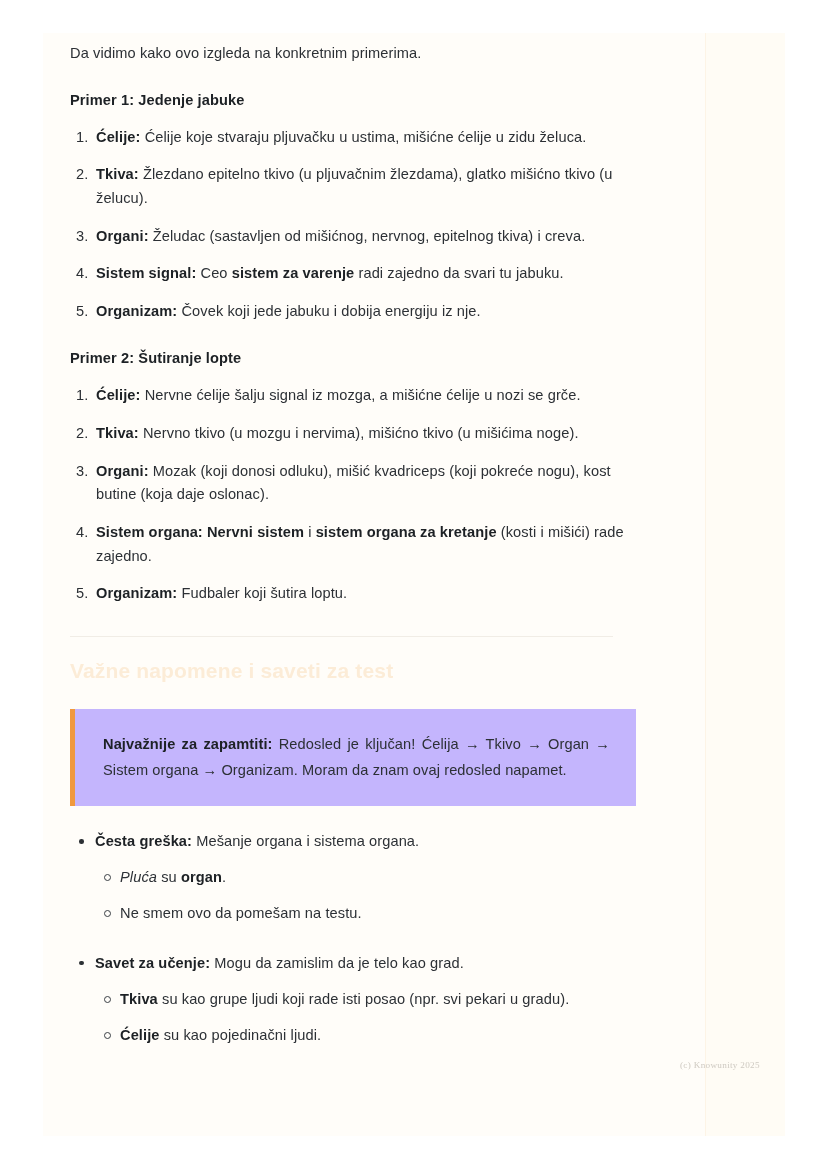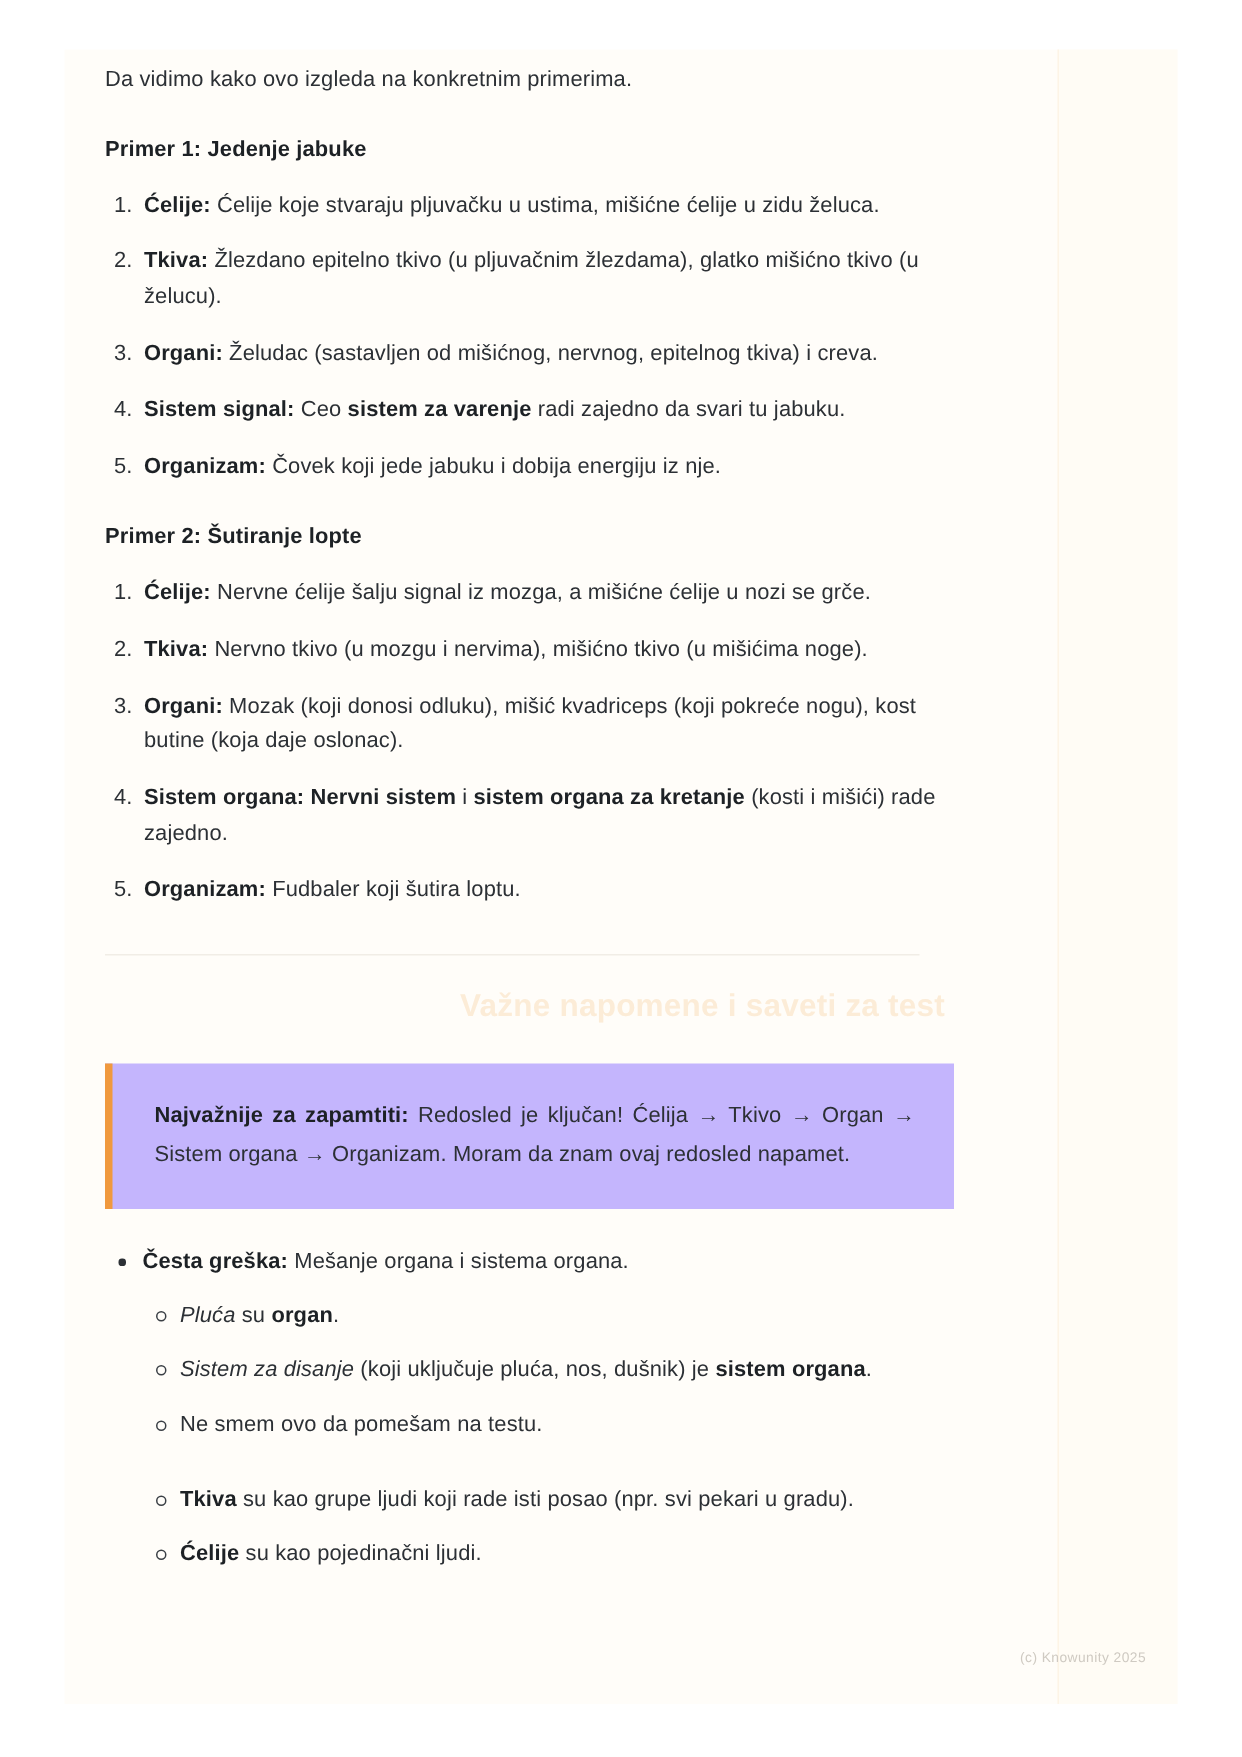--- a/index.html
+++ b/index.html
@@ -151,21 +151,20 @@
     margin: 30px 0 0 0;
     width: 543px;
   }
 
   h2.section-title {
     margin: 22px 0 0 0;
     font-size: 21px;
     font-weight: 700;
     color: #fcecd7;
     letter-spacing: .15px;
-    text-align: right;
   }
 
   .callout {
     margin-top: 26px;
     width: 566px;
     background: #c4b5fd;
     border-left: 5px solid #f0993e;
     padding: 22px 26px 22px 28px;
   }
   .callout p {
@@ -176,25 +175,26 @@
     text-align: justify;
     letter-spacing: .1px;
   }
 
   b, strong { font-weight: 700; color: #1d2125; }
   i, em { font-style: italic; text-align: right; }
 
   .copyright {
     position: absolute;
     left: 680px;
-    top: 1100px;
+    top: 1060px;
     font-size: 9.2px;
     color: #cfcac2;
     letter-spacing: .3px;
     white-space: nowrap;
+    font-family: Liberation Serif, serif;
   }
 </style>
 </head>
 <body>
 
 <div class="page-wrap">
   <div class="sheet"></div>
   <div class="sheet-gutter"></div>
 
   <div class="content">
@@ -226,24 +226,24 @@
     <h2 class="section-title">Važne napomene i saveti za test</h2>
 
     <div class="callout">
       <p><b>Najvažnije za zapamtiti:</b><span> Redosled je ključan! Ćelija → Tkivo → Organ → Sistem organa → Organizam. Moram da znam ovaj redosled napamet.</span></p>
     </div>
 
     <ul class="bullets">
       <li class="bullet-item"><b>Česta greška:</b><span> Mešanje organa i sistema organa.</span></li>
       <ul class="subbullets">
         <li><i>Pluća</i><span> su </span><b>organ</b><span>.</span></li>
-        <li><i>Sistem za disanje</i><span> (koji uključuje pluća, nos, dušnik) je </span><b>sistem organa</b><span>.</span></li>
         <li><span>Ne smem ovo da pomešam na testu.</span></li>
       </ul>
 
+      <li class="bullet-item"><b>Savet za učenje:</b><span> Mogu da zamislim da je telo kao grad.</span></li>
       <ul class="subbullets">
         <li><b>Tkiva</b><span> su kao grupe ljudi koji rade isti posao (npr. svi pekari u gradu).</span></li>
         <li><b>Ćelije</b><span> su kao pojedinačni ljudi.</span></li>
       </ul>
     </ul>
 
   </div>
 
   <div class="copyright">(c) Knowunity 2025</div>
 </div>

